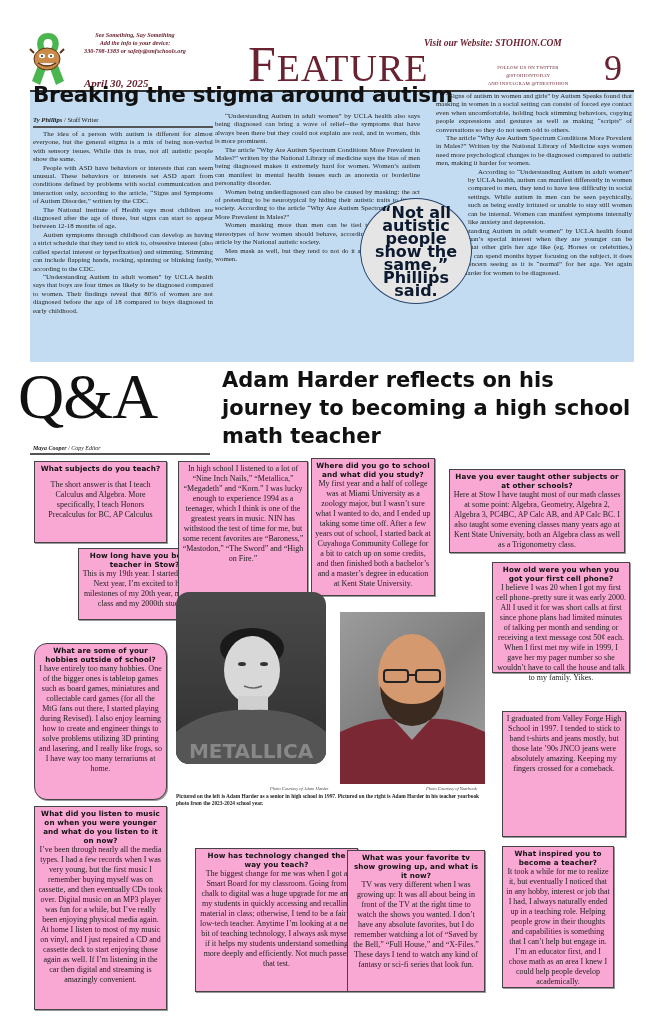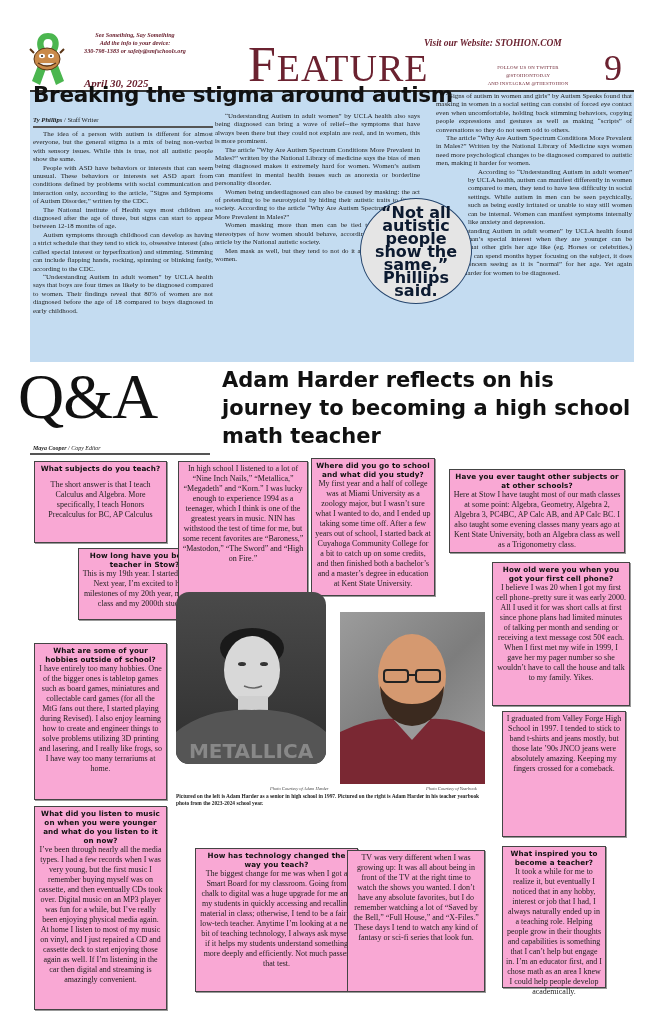--- a/index.html
+++ b/index.html
@@ -109,41 +109,41 @@
 <div class="qa-rule"></div>
 
 <div class="qbox" style="left:34px; top:461px; width:133px; height:82px;">
   <div class="q">What subjects do you teach?</div>
   <div class="a" style="margin-top:7px;">The short answer is that I teach Calculus and Algebra. More specifically, I teach Honors Precalculus for BC, AP Calculus</div>
 </div>
 <div class="qbox" style="left:34px; top:548px; width:133px; height:72px;margin-left:44px;">
   <div class="q">How long have you been a teacher in Stow?</div>
   <div class="a">This is my 19th year. I started in 2006. Next year, I’m excited to hit the milestones of my 20th year, my 100th class and my 2000th student!</div>
 </div>
-<div class="qbox" style="left:34px; top:643px; width:133px; height:157px;">
+<div class="qbox" style="left:34px; top:643px; width:133px; height:157px;border-radius:13px;">
   <div class="q">What are some of your hobbies outside of school?</div>
   <div class="a">I have entirely too many hobbies. One of the bigger ones is tabletop games such as board games, miniatures and collectable card games (for all the MtG fans out there, I started playing during Revised). I also enjoy learning how to create and engineer things to solve problems utilizing 3D printing and lasering, and I really like frogs, so I have way too many terrariums at home.</div>
 </div>
 <div class="qbox" style="left:34px; top:806px; width:133px; height:204px;">
   <div class="q">What did you listen to music on when you were younger and what do you listen to it on now?</div>
   <div class="a">I’ve been through nearly all the media types. I had a few records when I was very young, but the first music I remember buying myself was on cassette, and then eventually CDs took over. Digital music on an MP3 player was fun for a while, but I’ve really been enjoying physical media again. At home I listen to most of my music on vinyl, and I just repaired a CD and cassette deck to start enjoying those again as well. If I’m listening in the car then digital and streaming is amazingly convenient.</div>
 </div>
 
 <div class="qbox" style="left:178px; top:461px; width:130px; height:141px;">
   <div class="a">In high school I listened to a lot of “Nine Inch Nails,” “Metallica,” “Megadeth” and “Korn.”  I was lucky enough to experience 1994 as a teenager, which I think is one of the greatest years in music.  NIN has withstood the test of time for me, but some recent favorites are “Baroness,” “Mastodon,” “The Sword” and “High on Fire.”</div>
 </div>
 <div class="qbox" style="left:311px; top:458px; width:124px; height:138px;">
   <div class="q">Where did you go to school and what did you study?</div>
   <div class="a">My first year and a half of college was at Miami University as a zoology major, but I wasn’t sure what I wanted to do, and I ended up taking some time off.  After a few years out of school, I started back at Cuyahoga Community College for a bit to catch up on some credits, and then finished both a bachelor’s and a master’s degree in education at Kent State University.</div>
 </div>
 <div class="qbox" style="left:449px; top:461px; width:176px; height:84px;margin-top:8px;">
   <div class="q">Have you ever taught other subjects or at other schools?</div>
   <div class="a">Here at Stow I have taught most of our math classes at some point: Algebra, Geometry, Algebra 2, Algebra 3, PC4BC, AP Calc AB, and AP Calc BC.  I also taught some evening classes many years ago at Kent State University, both an Algebra class as well as a Trigonometry class.</div>
 </div>
-<div class="qbox" style="left:492px; top:562px; width:138px; height:144px;">
+<div class="qbox" style="left:492px; top:562px; width:138px; height:111px;">
   <div class="q">How old were you when you got your first cell phone?</div>
   <div class="a">I believe I was 20 when I got my first cell phone–pretty sure it was early 2000.  All I used it for was short calls at first since phone plans had limited minutes of talking per month and sending or receiving a text message cost 50¢ each. When I first met my wife in 1999, I gave her my pager number so she wouldn’t have to call the house and talk to my family. Yikes.</div>
 </div>
 <div class="qbox" style="left:502px; top:711px; width:124px; height:126px;">
   <div class="a">I graduated from Valley Forge High School in 1997.  I tended to stick to band t-shirts and jeans mostly, but those late ’90s JNCO jeans were absolutely amazing. Keeping my fingers crossed for a comeback.</div>
 </div>
 
 <div class="photo" style="left:176px; top:592px; width:150px; height:172px; background: linear-gradient(180deg,#4a4a4a 0%,#3a3a3a 60%,#2e2e2e 100%); border-radius: 13px;">
   <svg width="150" height="172" viewBox="0 0 150 172">
     <ellipse cx="76" cy="56" rx="32" ry="20" fill="#1a1a1a"></ellipse>
@@ -171,18 +171,19 @@
 </div>
 <div class="photo-credit" style="left:426px; top:786px;">Photo Courtesy of Yearbook</div>
 
 <div class="caption">Pictured on the left is Adam Harder as a senior in high school in 1997. Pictured on the right is Adam Harder in his teacher yearbook photo from the 2023-2024 school year.</div>
 
 <div class="qbox" style="left:176px; top:848px; width:163px; height:144px;margin-left:19px;">
   <div class="q">How has technology changed the way you teach?</div>
   <div class="a">The biggest change for me was when I got a Smart Board for my classroom.  Going from chalk to digital was a huge upgrade for me and my students in quickly accessing and recalling material in class; otherwise, I tend to be a fairly low-tech teacher.  Anytime I’m looking at a new bit of teaching technology, I always ask myself if it helps my students understand something more deeply and efficiently. Not much passes that test.</div>
 </div>
 <div class="qbox" style="left:347px; top:850px; width:138px; height:142px;">
+  <div class="q">What was your favorite tv show growing up, and what is it now?</div>
   <div class="a">TV was very different when I was growing up: It was all about being in front of the TV at the right time to watch the shows you wanted.  I don’t have any absolute favorites, but I do remember watching a lot of “Saved by the Bell,” “Full House,” and “X-Files.”  These days I tend to watch any kind of fantasy or sci-fi series that look fun.</div>
 </div>
-<div class="qbox" style="left:502px; top:846px; width:104px; height:142px;">
+<div class="qbox" style="left:502px; top:846px; width:112px; height:142px;">
   <div class="q">What inspired you to become a teacher?</div>
   <div class="a">It took a while for me to realize it, but eventually I noticed that in any hobby, interest or job that I had, I always naturally ended up in a teaching role.  Helping people grow in their thoughts and capabilities is something that I can’t help but engage in. I’m an educator first, and I chose math as an area I knew I could help people develop academically.</div>
 </div>
 
 </body></html>

